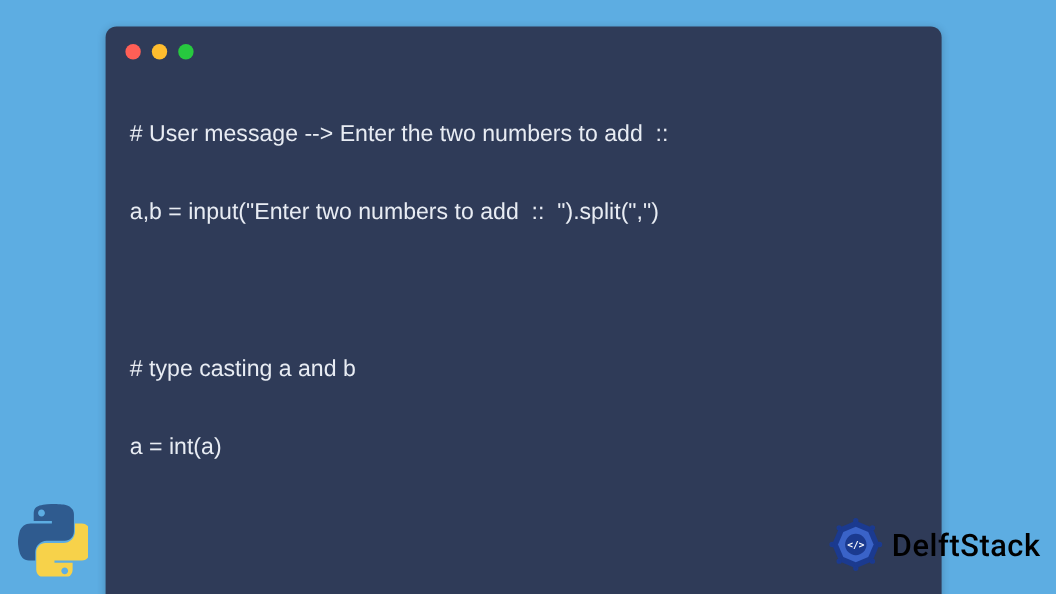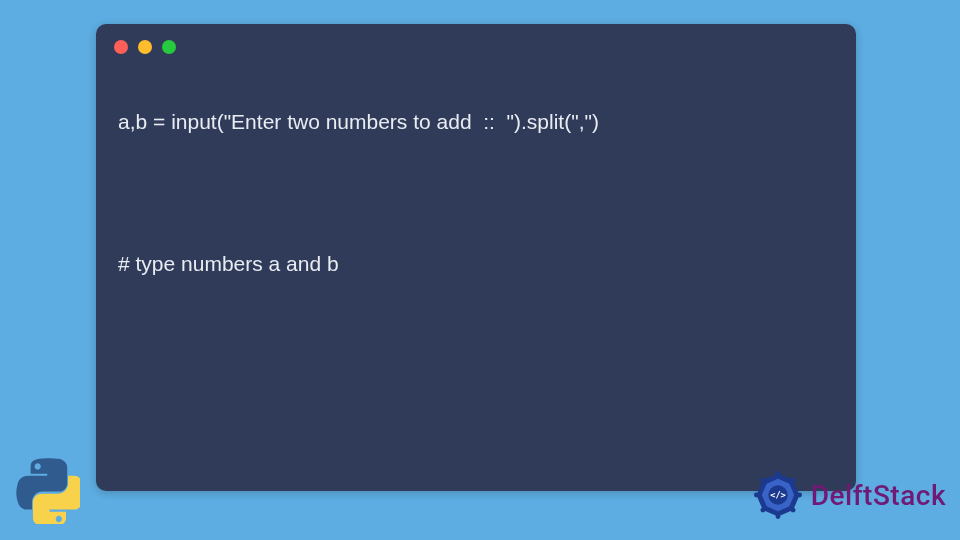--- a/index.html
+++ b/index.html
@@ -53,39 +53,41 @@
     position: absolute;
     right: 14px;
     bottom: 18px;
     display: flex;
     align-items: center;
     gap: 6px;
   }
   .brand-text {
     font-size: 28px;
     font-weight: 500;
-    color: #701a75;
+    color: #000000;
     letter-spacing: 0.5px;
   }
   .python-logo svg { display:block; }
   .delft-logo svg { display:block; }
 </style>
 </head>
 <body>
 
 <div class="code-window">
   <div class="traffic-lights">
     <div class="dot red"></div>
     <div class="dot yellow"></div>
     <div class="dot green"></div>
   </div>
   <div class="code">
+<div># User message --&gt; Enter the two numbers to add  ::</div>
 <div>a,b = input("Enter two numbers to add  ::  ").split(",")</div>
 <div class="blank"></div>
-<div># type numbers a and b</div>
+<div># type casting a and b</div>
+<div>a = int(a)</div>
 <div class="blank"></div>
 
   </div>
 </div>
 
 <div class="footer-left python-logo">
   <svg width="66" height="66" viewBox="0 0 256 255">
     <path d="M126.9 0c-10.4 0-20.3.9-29 2.5C69.6 7.3 64.5 17.4 64.5 36v24.5h64.2v8.2H53.9c-18.7 0-35.1 11.2-40.2 32.6-5.9 24.5-6.2 39.8 0 65.4 4.6 19 15.5 32.6 34.2 32.6h22.1v-29.4c0-21.2 18.4-40 40.2-40h64.1c17.9 0 32.1-14.7 32.1-32.7V36c0-17.4-14.7-30.6-32.1-33.5C163.3 1 137.3-.1 126.9 0zM92 19.7c6.6 0 12.1 5.5 12.1 12.3S98.6 44.3 92 44.3 79.9 38.8 79.9 32 85.3 19.7 92 19.7z" fill="#2f5b8f"></path>
     <path d="M209.9 68.7v28.6c0 22.1-18.8 40.8-40.2 40.8h-64.1c-17.6 0-32.1 15.1-32.1 32.7v61.3c0 17.4 15.2 27.7 32.1 32.7 20.3 6 39.8 7.1 64.1 0 16.2-4.7 32.1-14.1 32.1-32.7v-24.5h-64.1v-8.2h96.3c18.7 0 25.7-13.1 32.2-32.6 6.7-20.1 6.4-39.5 0-65.4-4.6-18.7-13.4-32.6-32.2-32.6h-24.1zM173.9 223.7c6.6 0 12.1 5.5 12.1 12.3s-5.4 12.3-12.1 12.3-12.1-5.5-12.1-12.3 5.4-12.3 12.1-12.3z" fill="#f7d24a"></path>
   </svg>

